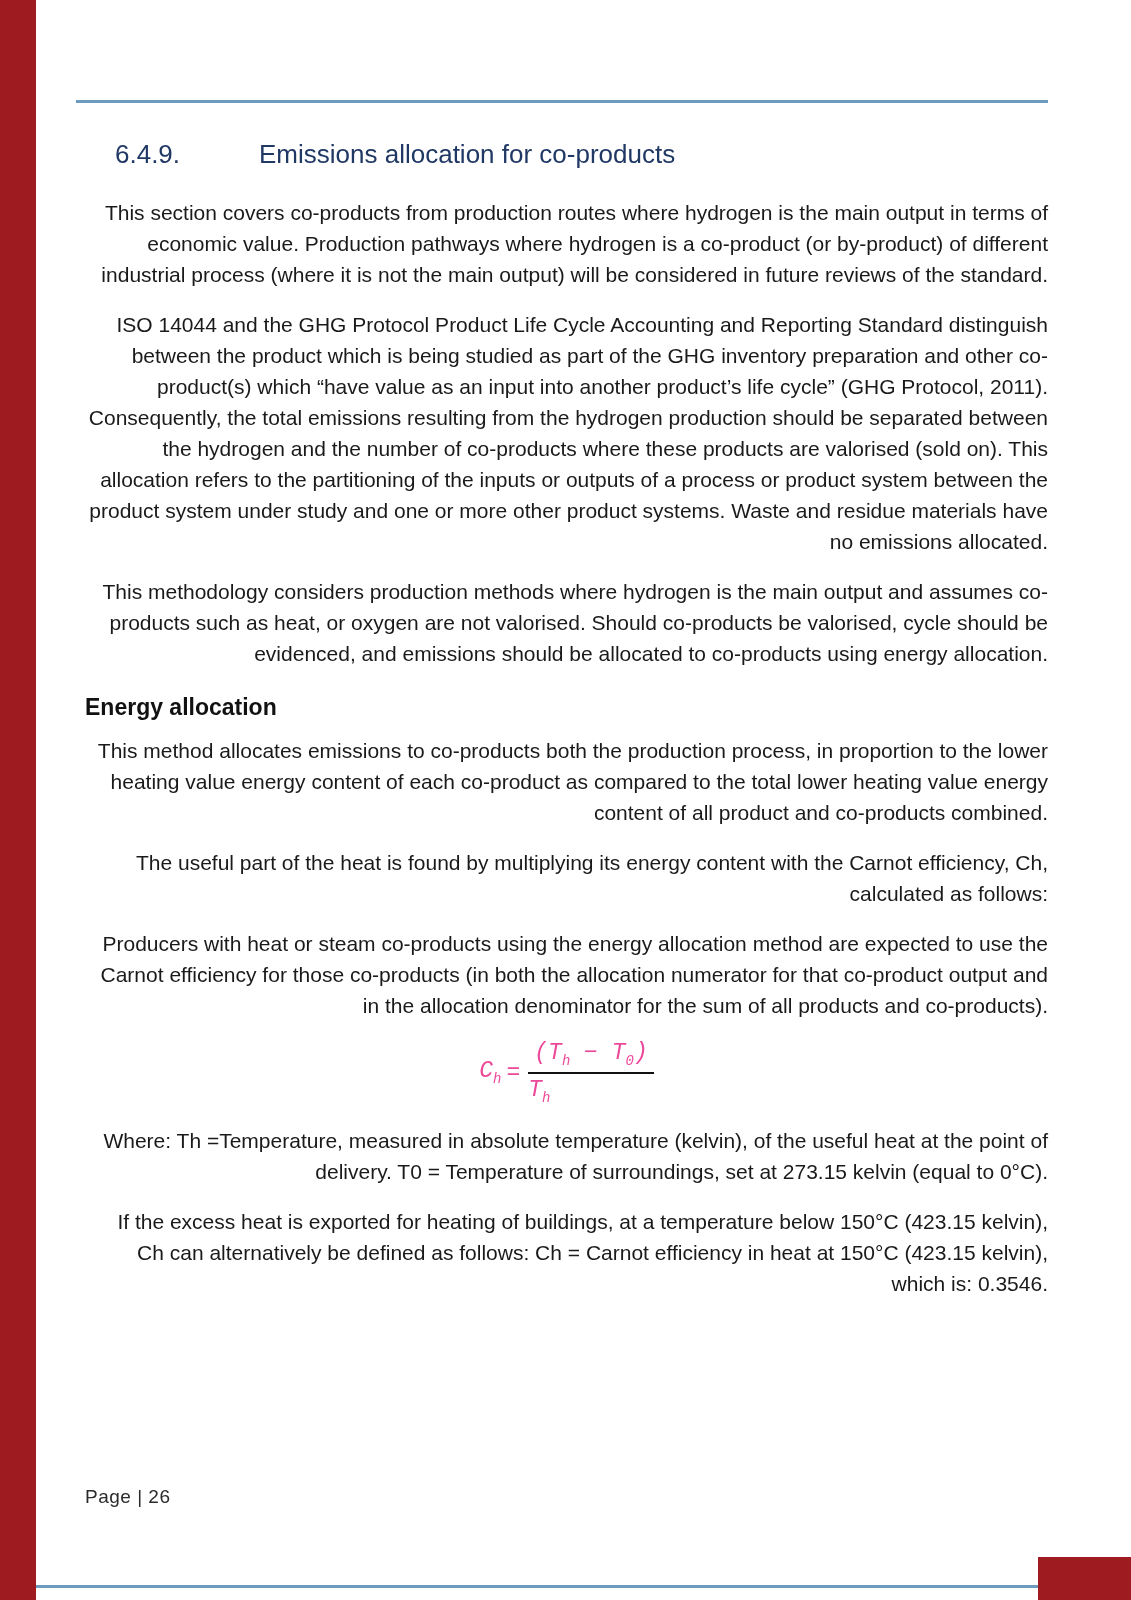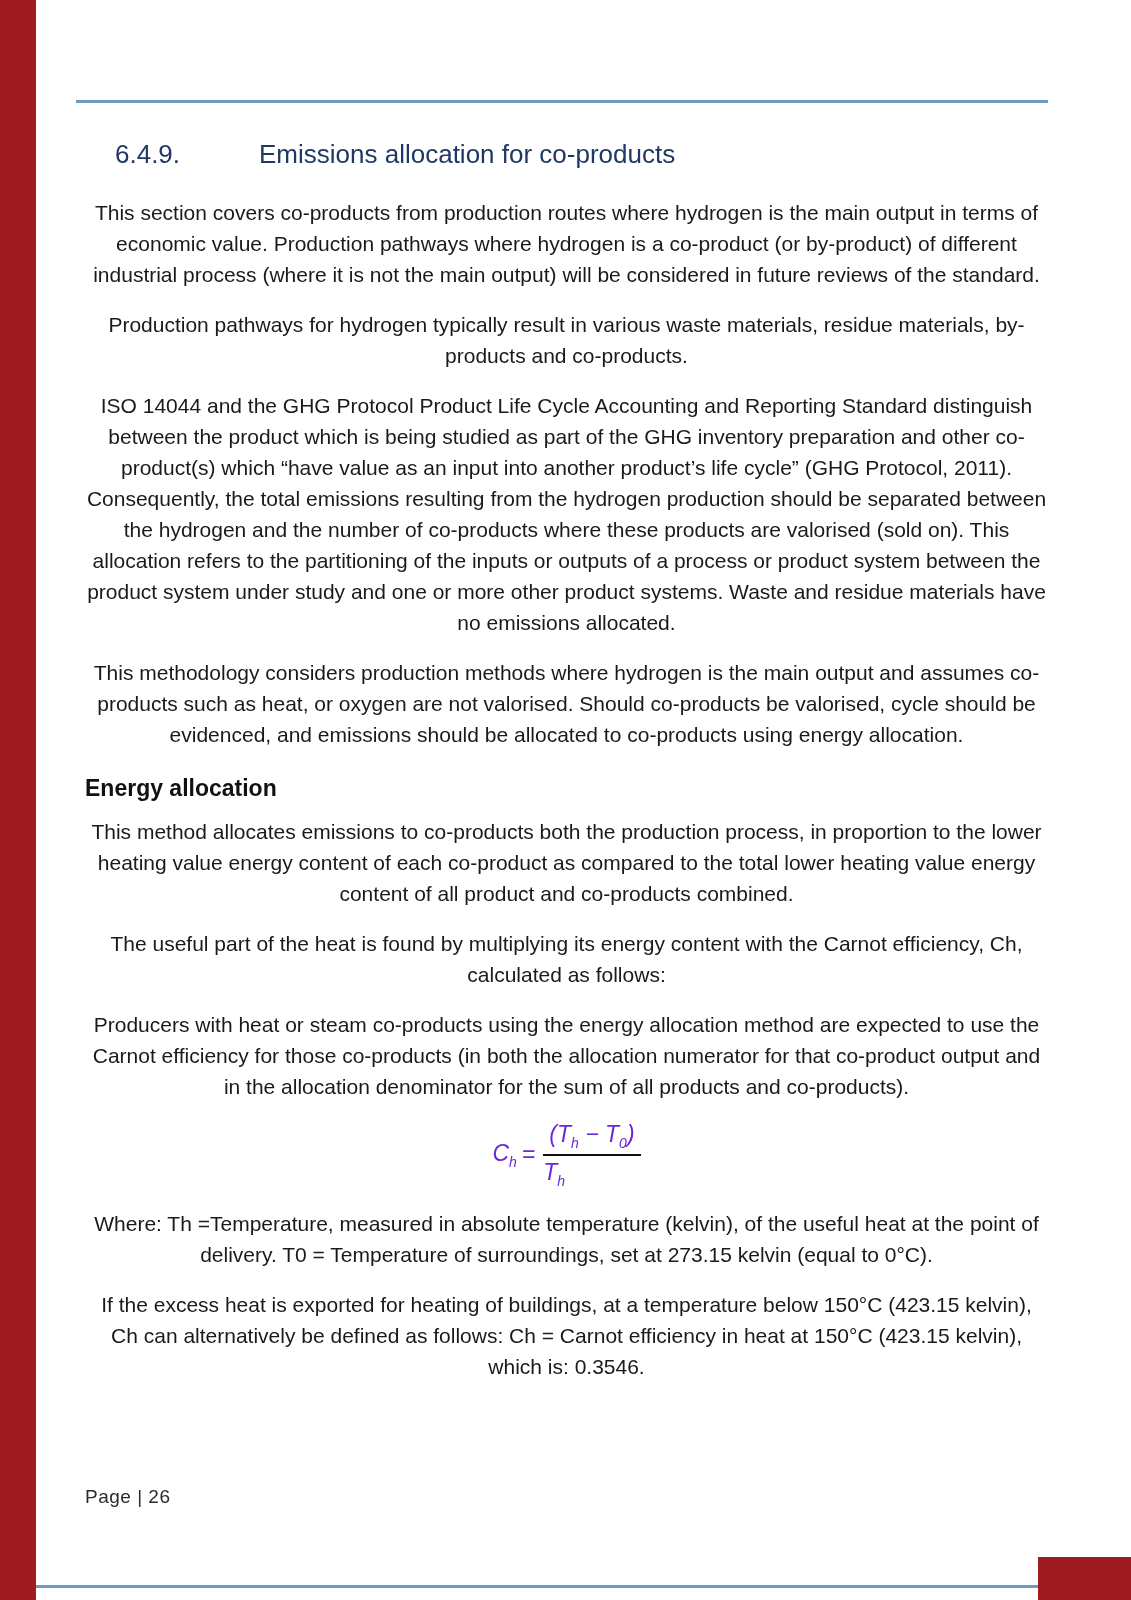--- a/index.html
+++ b/index.html
@@ -31,30 +31,30 @@
   }
   .section-heading {
     display:flex; align-items:baseline;
     font-size:26px; font-weight:400; color:#1f3864;
     line-height:34px; margin-bottom:26px; padding-left:30px;
   }
   .sec-num { width:105px; flex:0 0 105px; }
   .sec-title { flex:1;margin-left:39px; }
   .content p {
     font-size:21px; line-height:31px; margin-bottom:19px;
-    color:#1a1a1a; text-align:center;
+    color:#1a1a1a; text-align:right;
   }
   .subheading {
     font-size:23px; font-weight:700; color:#111;
     line-height:30px; margin:23px 0 13px 0;
   }
   .formula {
     text-align:center; margin:14px 0 20px 0;
-    font-family:Liberation Sans, sans-serif;
-    font-style:italic; font-size:23px; color:#6d28d9;
+    font-family:Liberation Mono, monospace;
+    font-style:italic; font-size:23px; color:#ec4899;
   }
   .formula sub { font-size:14px; font-style:italic; }
   .lhs { vertical-align:middle; }
   .eq { vertical-align:middle; padding:0 8px 0 5px; }
   .frac { display:inline-block; vertical-align:middle; text-align:left; }
   .frac .num { display:block; border-bottom:2px solid #111; padding:0 6px 3px 6px; }
   .frac .den { display:block; padding-top:3px; }
   .footer {
     position:absolute; left:85px; top:1486px;
     font-size:19px; color:#2b2b2b; letter-spacing:0.5px;
@@ -69,21 +69,20 @@
   <div class="top-rule"></div>
 
   <div class="content">
 
     <h2 class="section-heading">
       <span class="sec-num">6.4.9.</span>
       <span class="sec-title">Emissions allocation for co-products</span>
     </h2>
 
     <p>This section covers co-products from production routes where hydrogen is the main output in terms of economic value. Production pathways where hydrogen is a co-product (or by-product) of different industrial process (where it is not the main output) will be considered in future reviews of the standard.</p>
-    <p>Production pathways for hydrogen typically result in various waste materials, residue materials, by-products and co-products.</p>
     <p>ISO 14044 and the GHG Protocol Product Life Cycle Accounting and Reporting Standard distinguish between the product which is being studied as part of the GHG inventory preparation and other co-product(s) which “have value as an input into another product’s life cycle” (GHG Protocol, 2011). Consequently, the total emissions resulting from the hydrogen production should be separated between the hydrogen and the number of co-products where these products are valorised (sold on). This allocation refers to the partitioning of the inputs or outputs of a process or product system between the product system under study and one or more other product systems. Waste and residue materials have no emissions allocated.</p>
     <p>This methodology considers production methods where hydrogen is the main output and assumes co-products such as heat, or oxygen are not valorised. Should co-products be valorised, cycle should be evidenced, and emissions should be allocated to co-products using energy allocation.</p>
 
     <h3 class="subheading">Energy allocation</h3>
 
     <p>This method allocates emissions to co-products both the production process, in proportion to the lower heating value energy content of each co-product as compared to the total lower heating value energy content of all product and co-products combined.</p>
     <p>The useful part of the heat is found by multiplying its energy content with the Carnot efficiency, Ch, calculated as follows:</p>
     <p>Producers with heat or steam co-products using the energy allocation method are expected to use the Carnot efficiency for those co-products (in both the allocation numerator for that co-product output and in the allocation denominator for the sum of all products and co-products).</p>
 
     <div class="formula">

